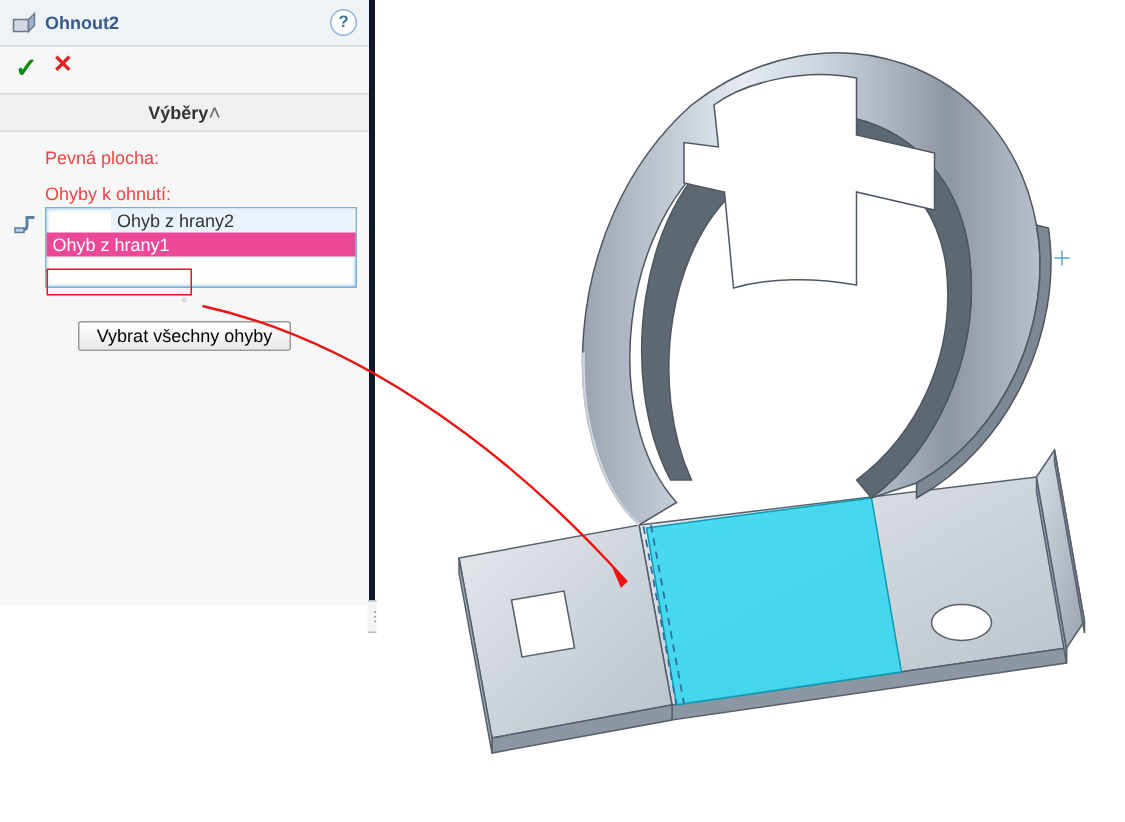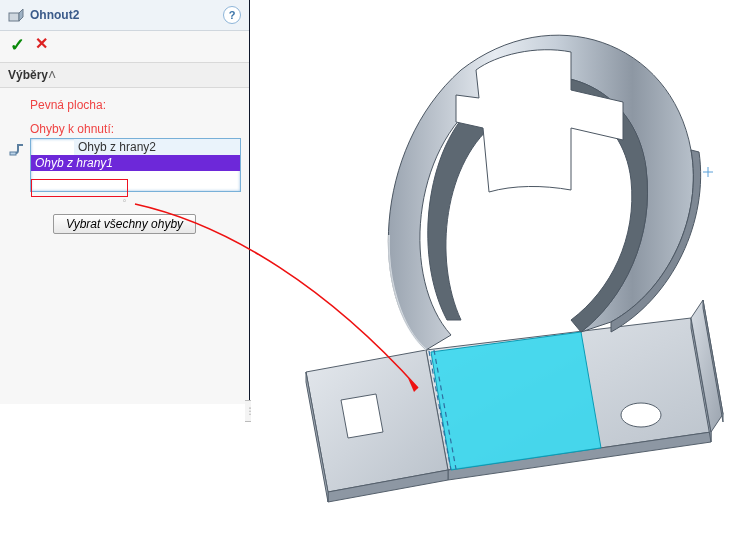--- a/index.html
+++ b/index.html
@@ -11,21 +11,21 @@
     font-size: 12px;
     background: #fff;
     color: #222;
     overflow: hidden;
     position: relative;
   }
   .panel {
     position: absolute;
     left: 0; top: 0;
     width: 250px; height: 404px;
-    border-right: 1px solid #0f172a;
+    border-right: 4px solid #0f172a;
     background: #f7f7f7;
     box-sizing: border-box;
   }
   .titlebar {
     display: flex;
     align-items: center;
     padding: 4px 8px;
     background: #eef3f8;
     border-bottom: 1px solid #d0d7de;
     height: 22px;
@@ -65,21 +65,21 @@
   .okcancel .cancel {
     color: #d22;
     font-size: 16px;
     font-weight: bold;
     cursor: pointer;
     line-height: 1;
   }
   .section-head {
     display: flex;
     align-items: center;
-    justify-content: flex-start;
+    justify-content: center;
     padding: 4px 8px;
     border-top: 1px solid #d9d9d9;
     border-bottom: 1px solid #d9d9d9;
     background: #f0f0f0;
   }
   .section-head .label {
     font-weight: 600;
     color: #333;
   }
   .section-head .collapse {
@@ -122,23 +122,22 @@
     min-height: 52px;
     box-shadow: 0 0 3px rgba(80,150,210,0.6) inset;
   }
   .listbox .item {
     padding: 1px 4px;
     font-size: 12px;
     cursor: pointer;
   }
   .listbox .item.normal { color: #333; background: #eaf3fb; margin-left: 43px; }
   .listbox .item.selected {
-    background: #6d28d9;
+    background: #ec4899;
     color: #fff;
-    font-style: italic;
   }
   .red-mark {
     position: absolute;
     border: 1.5px solid #e12;
     pointer-events: none;
   }
   .pinrow {
     text-align: center;
     color: #aaa;
     font-size: 11px;
@@ -148,21 +147,20 @@
     text-align: center;
     margin-top: 6px;
   }
   .btn {
     font-size: 12px;
     padding: 2px 12px;
     border: 1px solid #999;
     background: linear-gradient(#fff,#e8e8e8);
     cursor: pointer;
     border-radius: 2px;
-    font-style: italic;
   }
   .split-handle {
     position: absolute;
     left: 245px; top: 400px;
     width: 10px; height: 20px;
     border: 1px solid #bbb;
     border-left: none;
     background: #f4f4f4;
     border-radius: 0 3px 3px 0;
     display: flex; align-items: center; justify-content: center;

